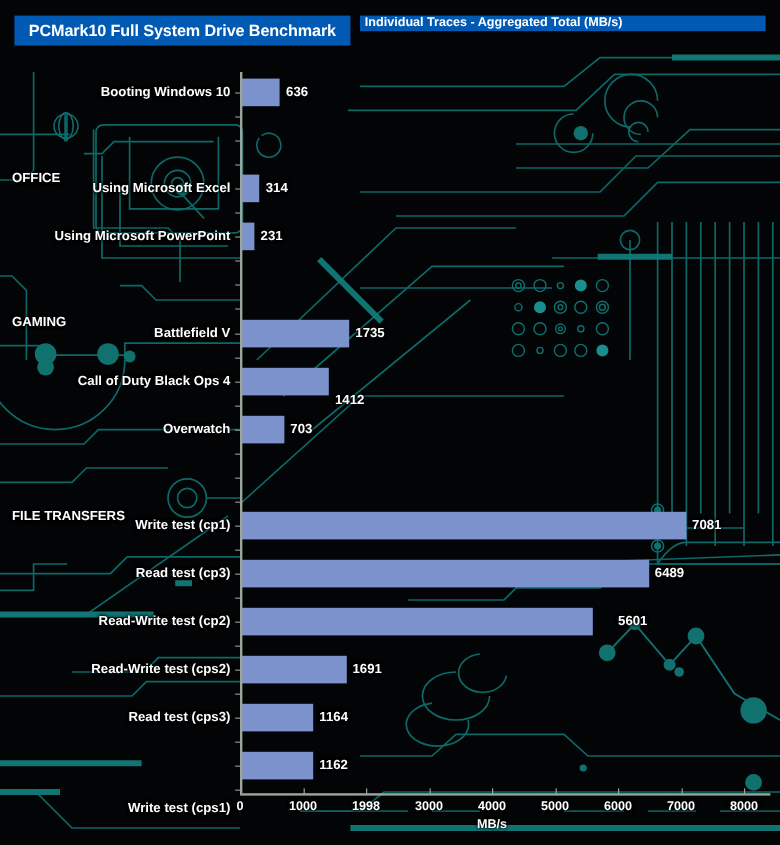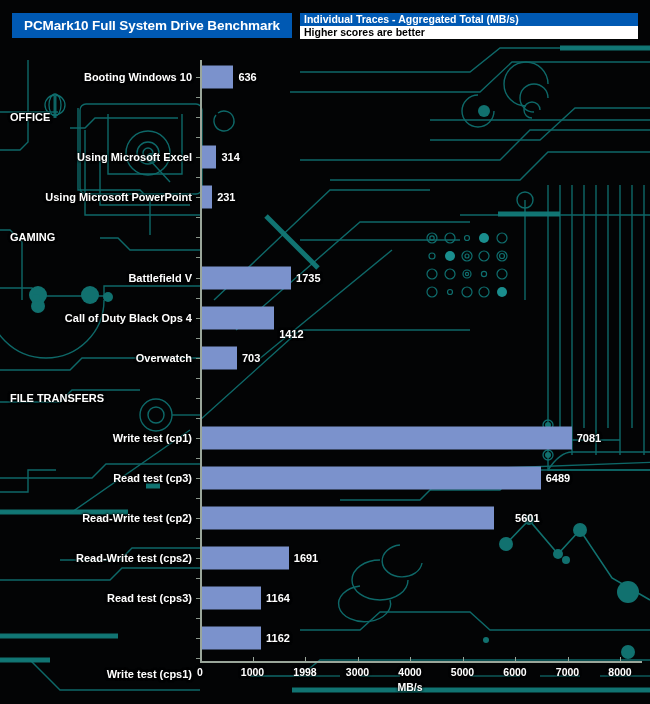--- a/index.html
+++ b/index.html
@@ -30,21 +30,21 @@
     display:flex;align-items:center;padding-left:4px;box-sizing:border-box;
   }
 
   
   #chart{position:absolute;left:0;top:0;width:650px;height:704px;z-index:4;border-radius:26px;}
   .cat-label{
     position:absolute;color:#ffffff;font-size:11px;font-weight:bold;
     white-space:nowrap;transform:translateY(-50%);
     text-shadow:0 0 3px #000, 0 0 3px #000, 0 0 2px #000;
   }
-  .cat-label.group{font-size:11px;}
+  .cat-label.group{font-size:11px;margin-top:32px;}
   .bar{
     position:absolute;background:#7b92cc;height:23px;transform:translateY(-50%);
   }
   .bar-val{
     position:absolute;color:#ffffff;font-size:11px;font-weight:bold;
     white-space:nowrap;transform:translateY(-50%);
     text-shadow:0 0 3px #000, 0 0 3px #000, 0 0 2px #000;
   }
   .axis-line{position:absolute;background:#9aa69a;}
   .tick{position:absolute;background:#9aa69a;width:1px;height:5px;}
@@ -220,21 +220,20 @@
   </g>
   <g stroke="#0f6e6e" stroke-width="1.4" fill="none" opacity="0.8">
     <path d="M470 676 L520 676 M540 676 L580 676 M600 676 L650 676"></path>
     <path d="M300 676 L340 676 M360 676 L400 676"></path>
   </g>
 </svg>
 
 <div class="hdr-wrap">
   <div class="hdr-title">PCMark10 Full System Drive Benchmark</div>
   <div class="hdr-sub">Individual Traces - Aggregated Total (MB/s)</div>
-  <div class="hdr-note">Higher scores are better</div>
 </div>
 
 <div id="chart">
     <div class="ytick" style="left: 196px; top: 77px;"></div>
     <div class="ytick" style="left: 196px; top: 97.05px;"></div>
     <div class="cat-label" style="top: 77px; right: 458px; left: auto;">Booting Windows 10</div>
     <div class="bar" style="left: 200px; top: 77px; width: 33.39px; background: rgb(123, 146, 204);"></div>
     <div class="bar-val" style="left: 238.39px; top: 77px;">636</div>
     <div class="ytick" style="left: 196px; top: 117.1px;"></div>
     <div class="ytick" style="left: 196px; top: 137.15px;"></div>

